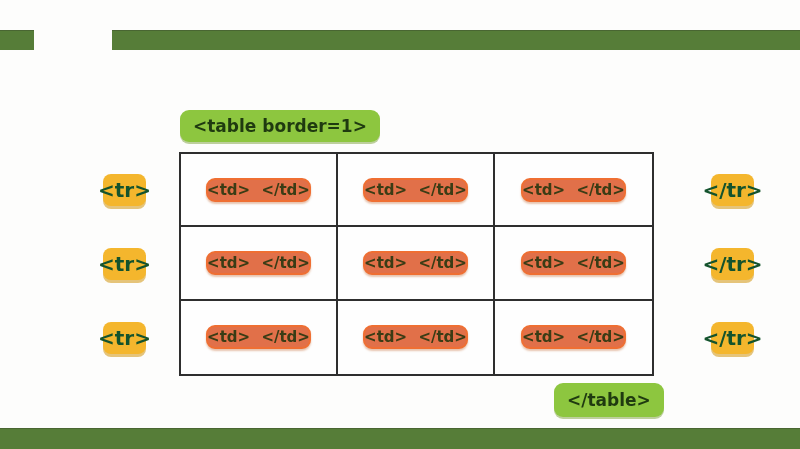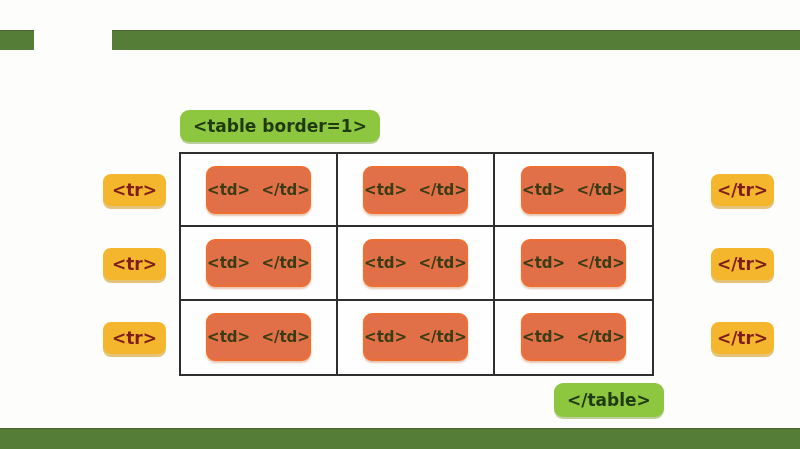--- a/index.html
+++ b/index.html
@@ -51,38 +51,38 @@
     border-radius: 9px;
     font-size: 17px;
     padding: 16px 13px;
     height: 31px;
     box-shadow: 0 2px 0 rgba(110, 150, 40, 0.45);
   }
   .tag.green.open  { left: 180px; top: 110px; }
   .tag.green.close { left: 554px; top: 383px; height: 34px; }
 
   .tag.yellow {
-    width: 63px;
+    width: 43px;
     height: 32px;
     background: #f4b62d;
-    color: #7f1d1d;
+    color: #14532d;
     border-radius: 8px;
-    font-size: 17px;
+    font-size: 20px;
     box-shadow: 0 3px 0 rgba(210, 150, 15, 0.55);
   }
   .tag.yellow.left  { left: 103px; }
   .tag.yellow.right { left: 663px; margin-left: 48px; }
   .tag.row-0 { top: 174px; }
   .tag.row-1 { top: 248px; }
   .tag.row-2 { top: 322px; }
 
   .tag.orange {
     position: static;
     width: 105px;
-    height: 48px;
+    height: 24px;
     background: #e17049;
     border: 2px solid #ef6f33;
     border-radius: 9px;
     color: #3a3c15;
     font-size: 15px;
     word-spacing: 6px;
     box-shadow: 0 2px 2px rgba(190, 90, 30, 0.35);
   }
 
   

